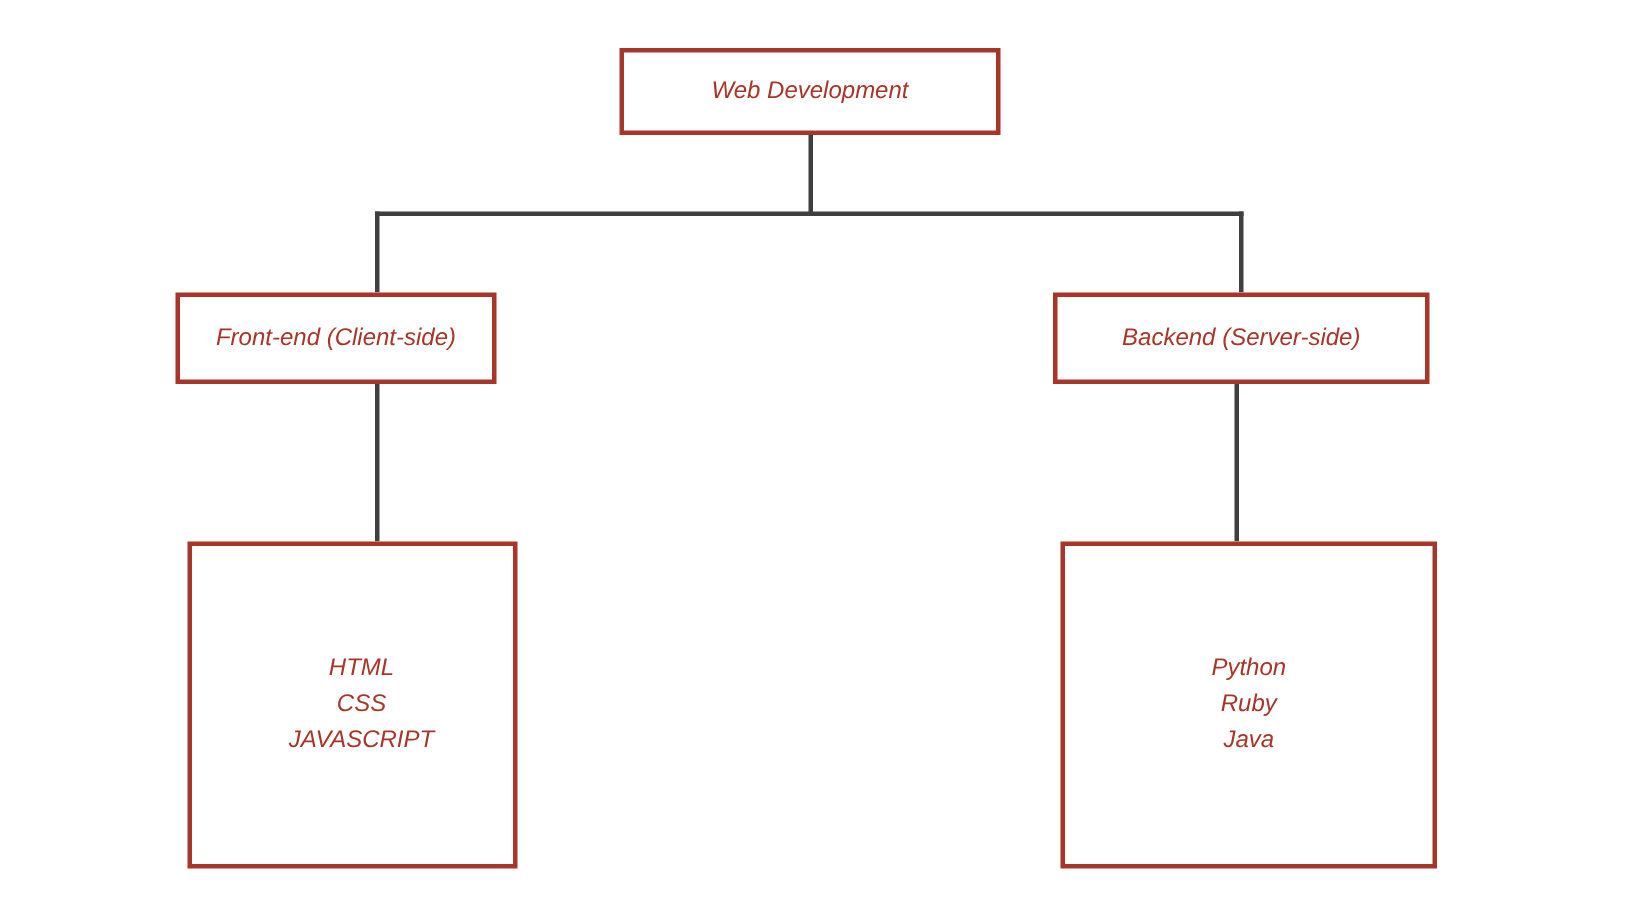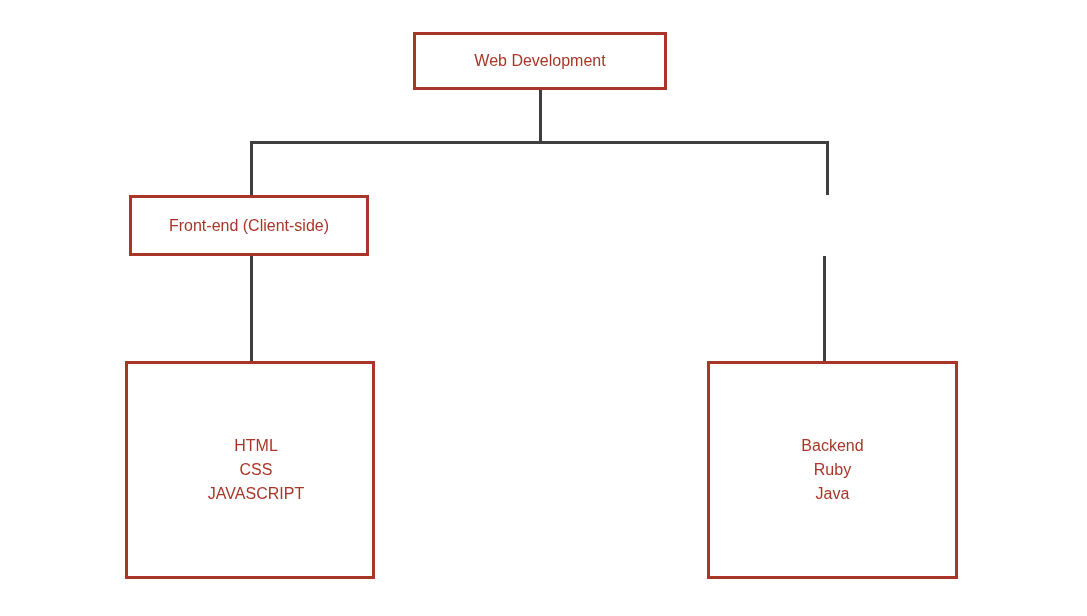--- a/index.html
+++ b/index.html
@@ -24,33 +24,34 @@
     position: absolute;
     border: 3px solid var(--box-border);
     background: var(--background);
     color: var(--box-text);
     display: flex;
     align-items: center;
     justify-content: center;
     text-align: center;
     font-size: 16px;
     z-index: 2;
+    font-style: italic;
   }
   .node .lines { line-height: 24px; }
   .node .line { display: block; }
   .connector {
     position: absolute;
     background: var(--connector);
     z-index: 1;
   }
   
   #node-root      { left: 413px; top: 32px;  width: 254px; height: 58px; }
-  #node-frontend  { left: 129px; top: 195px; width: 240px; height: 61px; }
+  #node-frontend  { left: 117px; top: 195px; width: 214px; height: 61px; }
   #node-backend   { left: 702px; top: 195px; width: 251px; height: 61px; }
-  #node-frontend-tech { left: 125px; top: 361px; width: 250px; height: 218px; padding-left: 12px; }
+  #node-frontend-tech { left: 125px; top: 361px; width: 220px; height: 218px; padding-left: 12px; }
   #node-backend-tech  { left: 707px; top: 361px; width: 251px; height: 218px; }
   
   #conn-root-stem       { left: 539px;  top: 90px;  width: 2.5px; height: 53px; }
   #conn-horizontal      { left: 250px;  top: 141px; width: 579px; height: 2.5px; }
   #conn-frontend-stem   { left: 250px;  top: 141px; width: 2.5px; height: 54px; }
   #conn-backend-stem    { left: 826px;  top: 141px; width: 2.5px; height: 54px; }
   #conn-frontend-branch { left: 250px;  top: 256px; width: 2.5px; height: 105px; }
   #conn-backend-branch  { left: 823px;  top: 256px; width: 2.5px; height: 105px; }
 </style>
 </head>
@@ -66,30 +67,33 @@
   <div class="connector" id="conn-backend-branch"></div>
 
   <div class="node" id="node-root">
     <span>Web Development</span>
   </div>
 
   <div class="node" id="node-frontend">
     <span>Front-end (Client-side)</span>
   </div>
 
+  <div class="node" id="node-backend">
+    <span>Backend (Server-side)</span>
+  </div>
 
   <div class="node" id="node-frontend-tech">
     <div class="lines">
       <span class="line">HTML</span>
       <span class="line">CSS</span>
       <span class="line">JAVASCRIPT</span>
     </div>
   </div>
 
   <div class="node" id="node-backend-tech">
     <div class="lines">
-      <span class="line">Backend</span>
+      <span class="line">Python</span>
       <span class="line">Ruby</span>
       <span class="line">Java</span>
     </div>
   </div>
 
 </div>
 
 </body></html>

